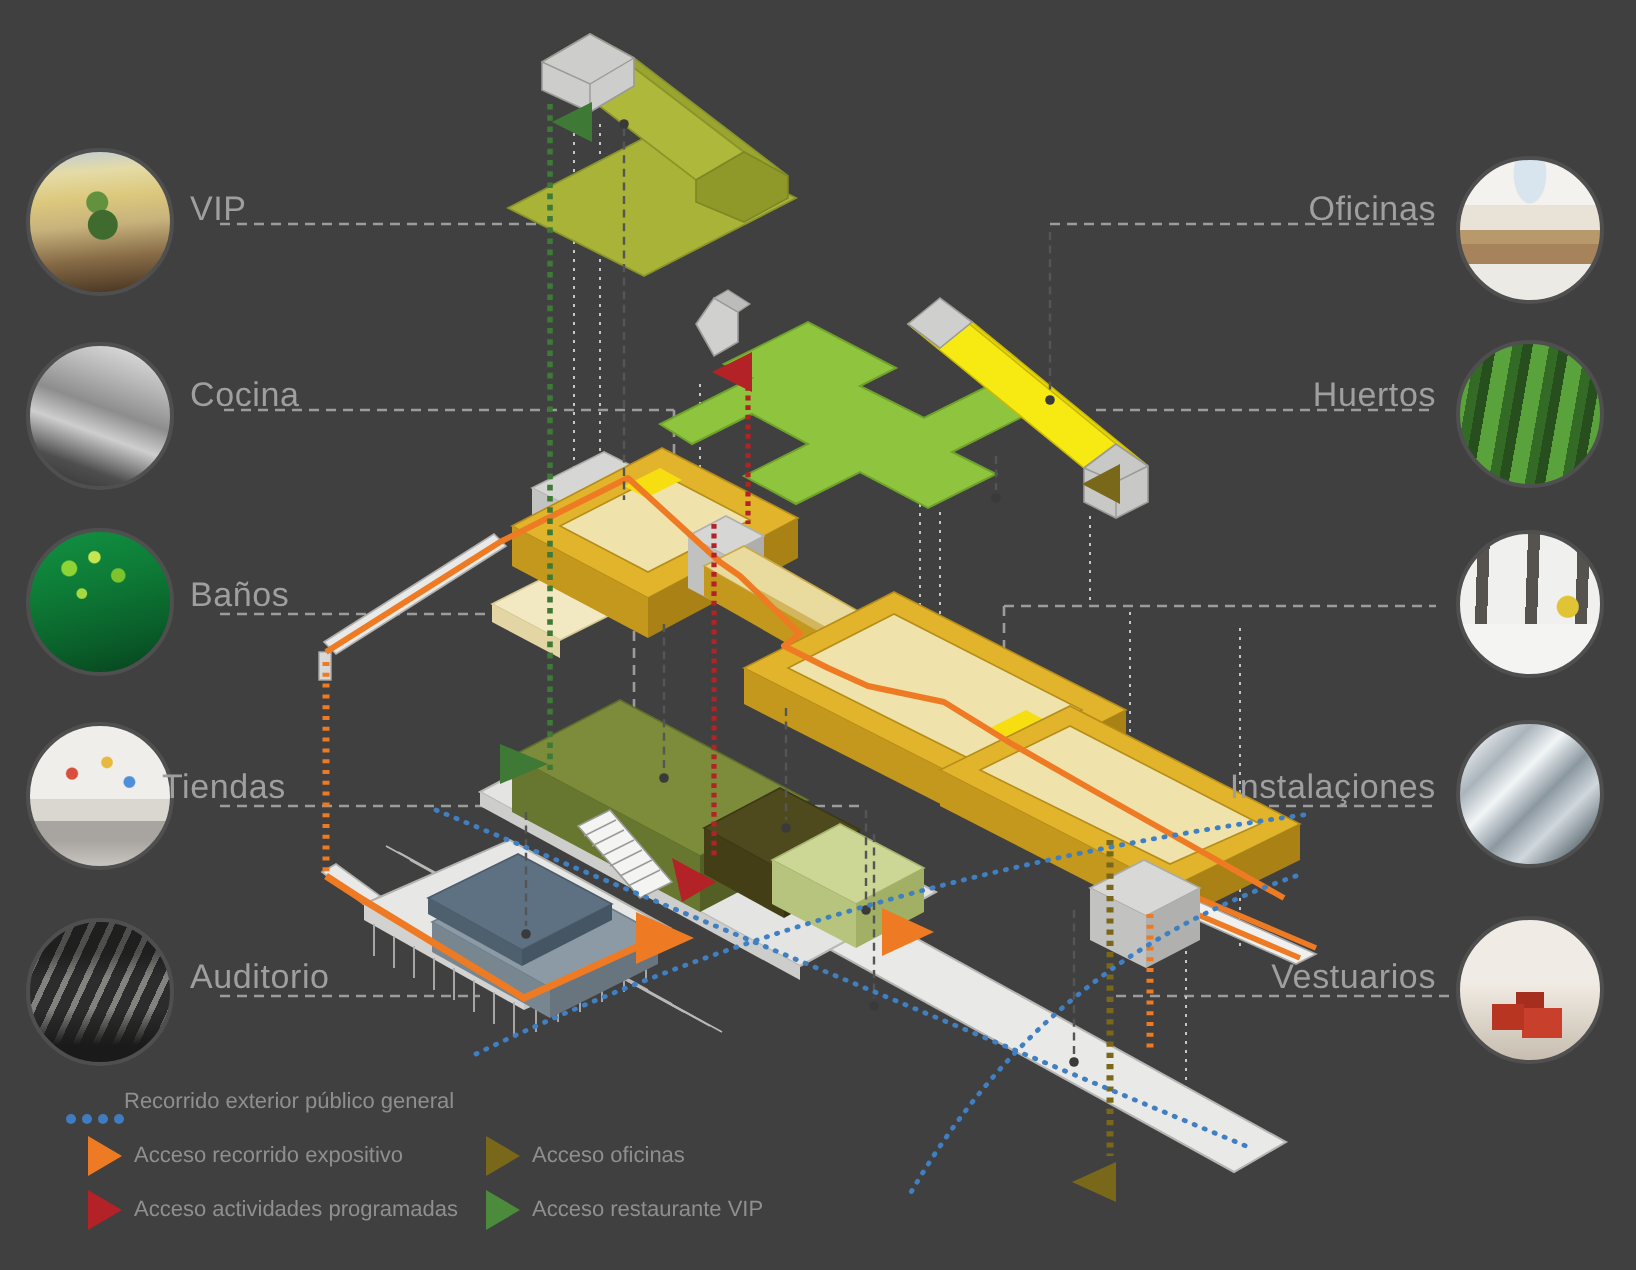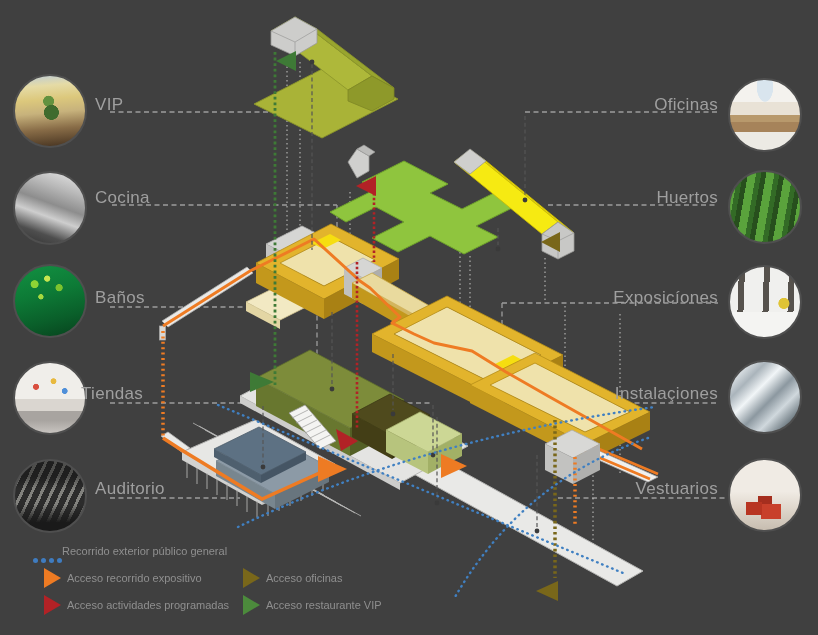--- a/index.html
+++ b/index.html
@@ -293,21 +293,20 @@
   <div class="photo ph-instalaciones" style="left:728px;top:360px"></div>
   <div class="photo ph-vestuarios" style="left:728px;top:458px"></div>
 
   <span class="room-label" style="left:95px;top:95px">VIP</span>
   <span class="room-label" style="left:95px;top:188px">Cocina</span>
   <span class="room-label" style="left:95px;top:288px">Baños</span>
   <span class="room-label" style="left:81px;top:384px">Tiendas</span>
   <span class="room-label" style="left:95px;top:479px">Auditorio</span>
   <span class="room-label right" style="right:100px;top:95px">Oficinas</span>
   <span class="room-label right" style="right:100px;top:188px">Huertos</span>
-  <span class="room-label right" style="right:100px;top:288px">Exposicíones</span>
   <span class="room-label right" style="right:100px;top:384px">Instalaçiones</span>
   <span class="room-label right" style="right:100px;top:479px">Vestuarios</span>
 
   <div>
     <span class="route-dots"><i></i><i></i><i></i><i></i></span>
     <span class="legend-text" style="left:62px;top:545px">Recorrido exterior público general</span>
 
     <span class="tri tri-orange" style="left:44px;top:568px"></span>
     <span class="legend-text" style="left:67px;top:572px">Acceso recorrido expositivo</span>
 

